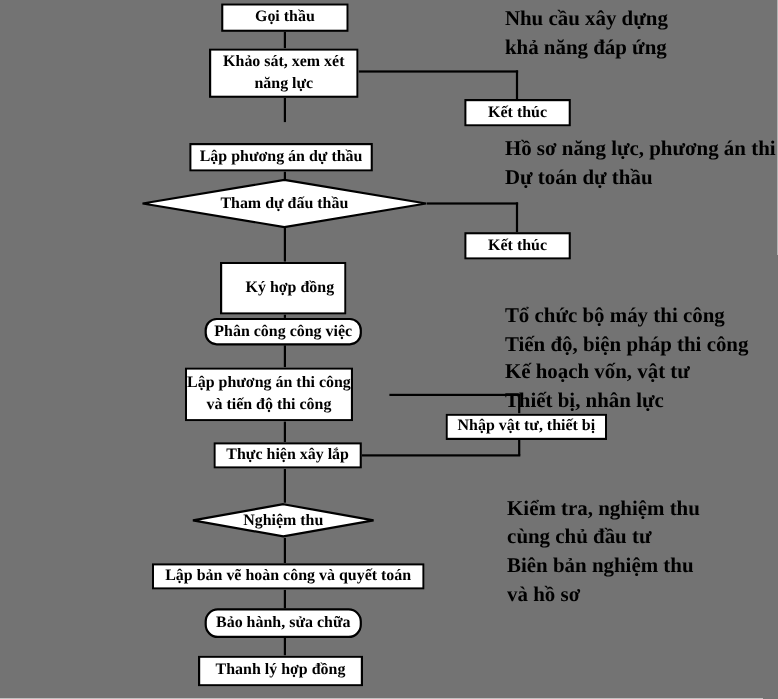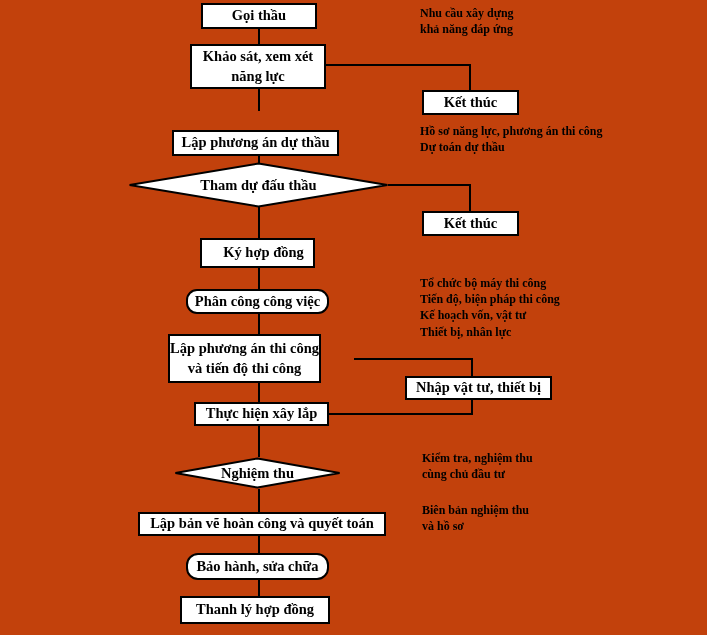--- a/index.html
+++ b/index.html
@@ -7,21 +7,21 @@
     padding: 0;
     background: #ffffff;
   }
   body {
     font-family: "Liberation Serif", "DejaVu Serif", serif;
   }
   #canvas {
     position: relative;
     width: 707px;
     height: 635px;
-    background: #c2410c;
+    background: #737373;
     overflow: hidden;
   }
   .node {
     position: absolute;
     box-sizing: border-box;
     border: 2px solid #000000;
     background: #ffffff;
     display: flex;
     align-items: center;
     justify-content: center;
@@ -52,25 +52,26 @@
     align-items: center;
     justify-content: center;
     font-weight: bold;
     font-size: 14.5px;
     color: #000000;
     text-align: center;
   }
   .note {
     position: absolute;
     font-weight: bold;
-    font-size: 12px;
+    font-size: 19px;
     line-height: 1.35;
     color: #000000;
     white-space: pre;
     z-index: 3;
+    margin-left: 39px;
   }
   .lineh {
     position: absolute;
     background: #000000;
     height: 2px;
     z-index: 1;
   }
   .linev {
     position: absolute;
     background: #000000;
@@ -128,21 +129,21 @@
 
   <div class="diamond-wrap" style="left:128px; top:162px; width:261px; height:46px;">
     <svg width="261" height="46" viewBox="0 0 261 46">
       <polygon points="130.5,1.6 259.4,23 130.5,44.4 1.6,23" fill="#ffffff" stroke="#000000" stroke-width="2"></polygon>
     </svg>
     <div class="diamond-label">Tham dự đấu thầu</div>
   </div>
 
   <div class="node" style="left:422px; top:211px; width:97px; height:25px;">Kết thúc</div>
 
-  <div class="node" style="left:200px; top:238px; width:115px; height:30px;padding-left:12px;">Ký hợp đồng</div>
+  <div class="node" style="left:200px; top:238px; width:115px; height:48px;padding-left:12px;">Ký hợp đồng</div>
 
   <div class="node" style="left:186px; top:289px; width:143px; height:25px;border-radius:11px;">Phân công công việc</div>
 
   <div class="node" style="left:168px; top:334px; width:153px; height:49px; white-space:pre-line;">Lập phương án thi công
 và tiến độ thi công</div>
 
   <div class="node" style="left:405px; top:376px; width:147px; height:24px;">Nhập vật tư, thiết bị</div>
 
   <div class="node" style="left:194px; top:402px; width:135px; height:24px;">Thực hiện xây lắp</div>
 

